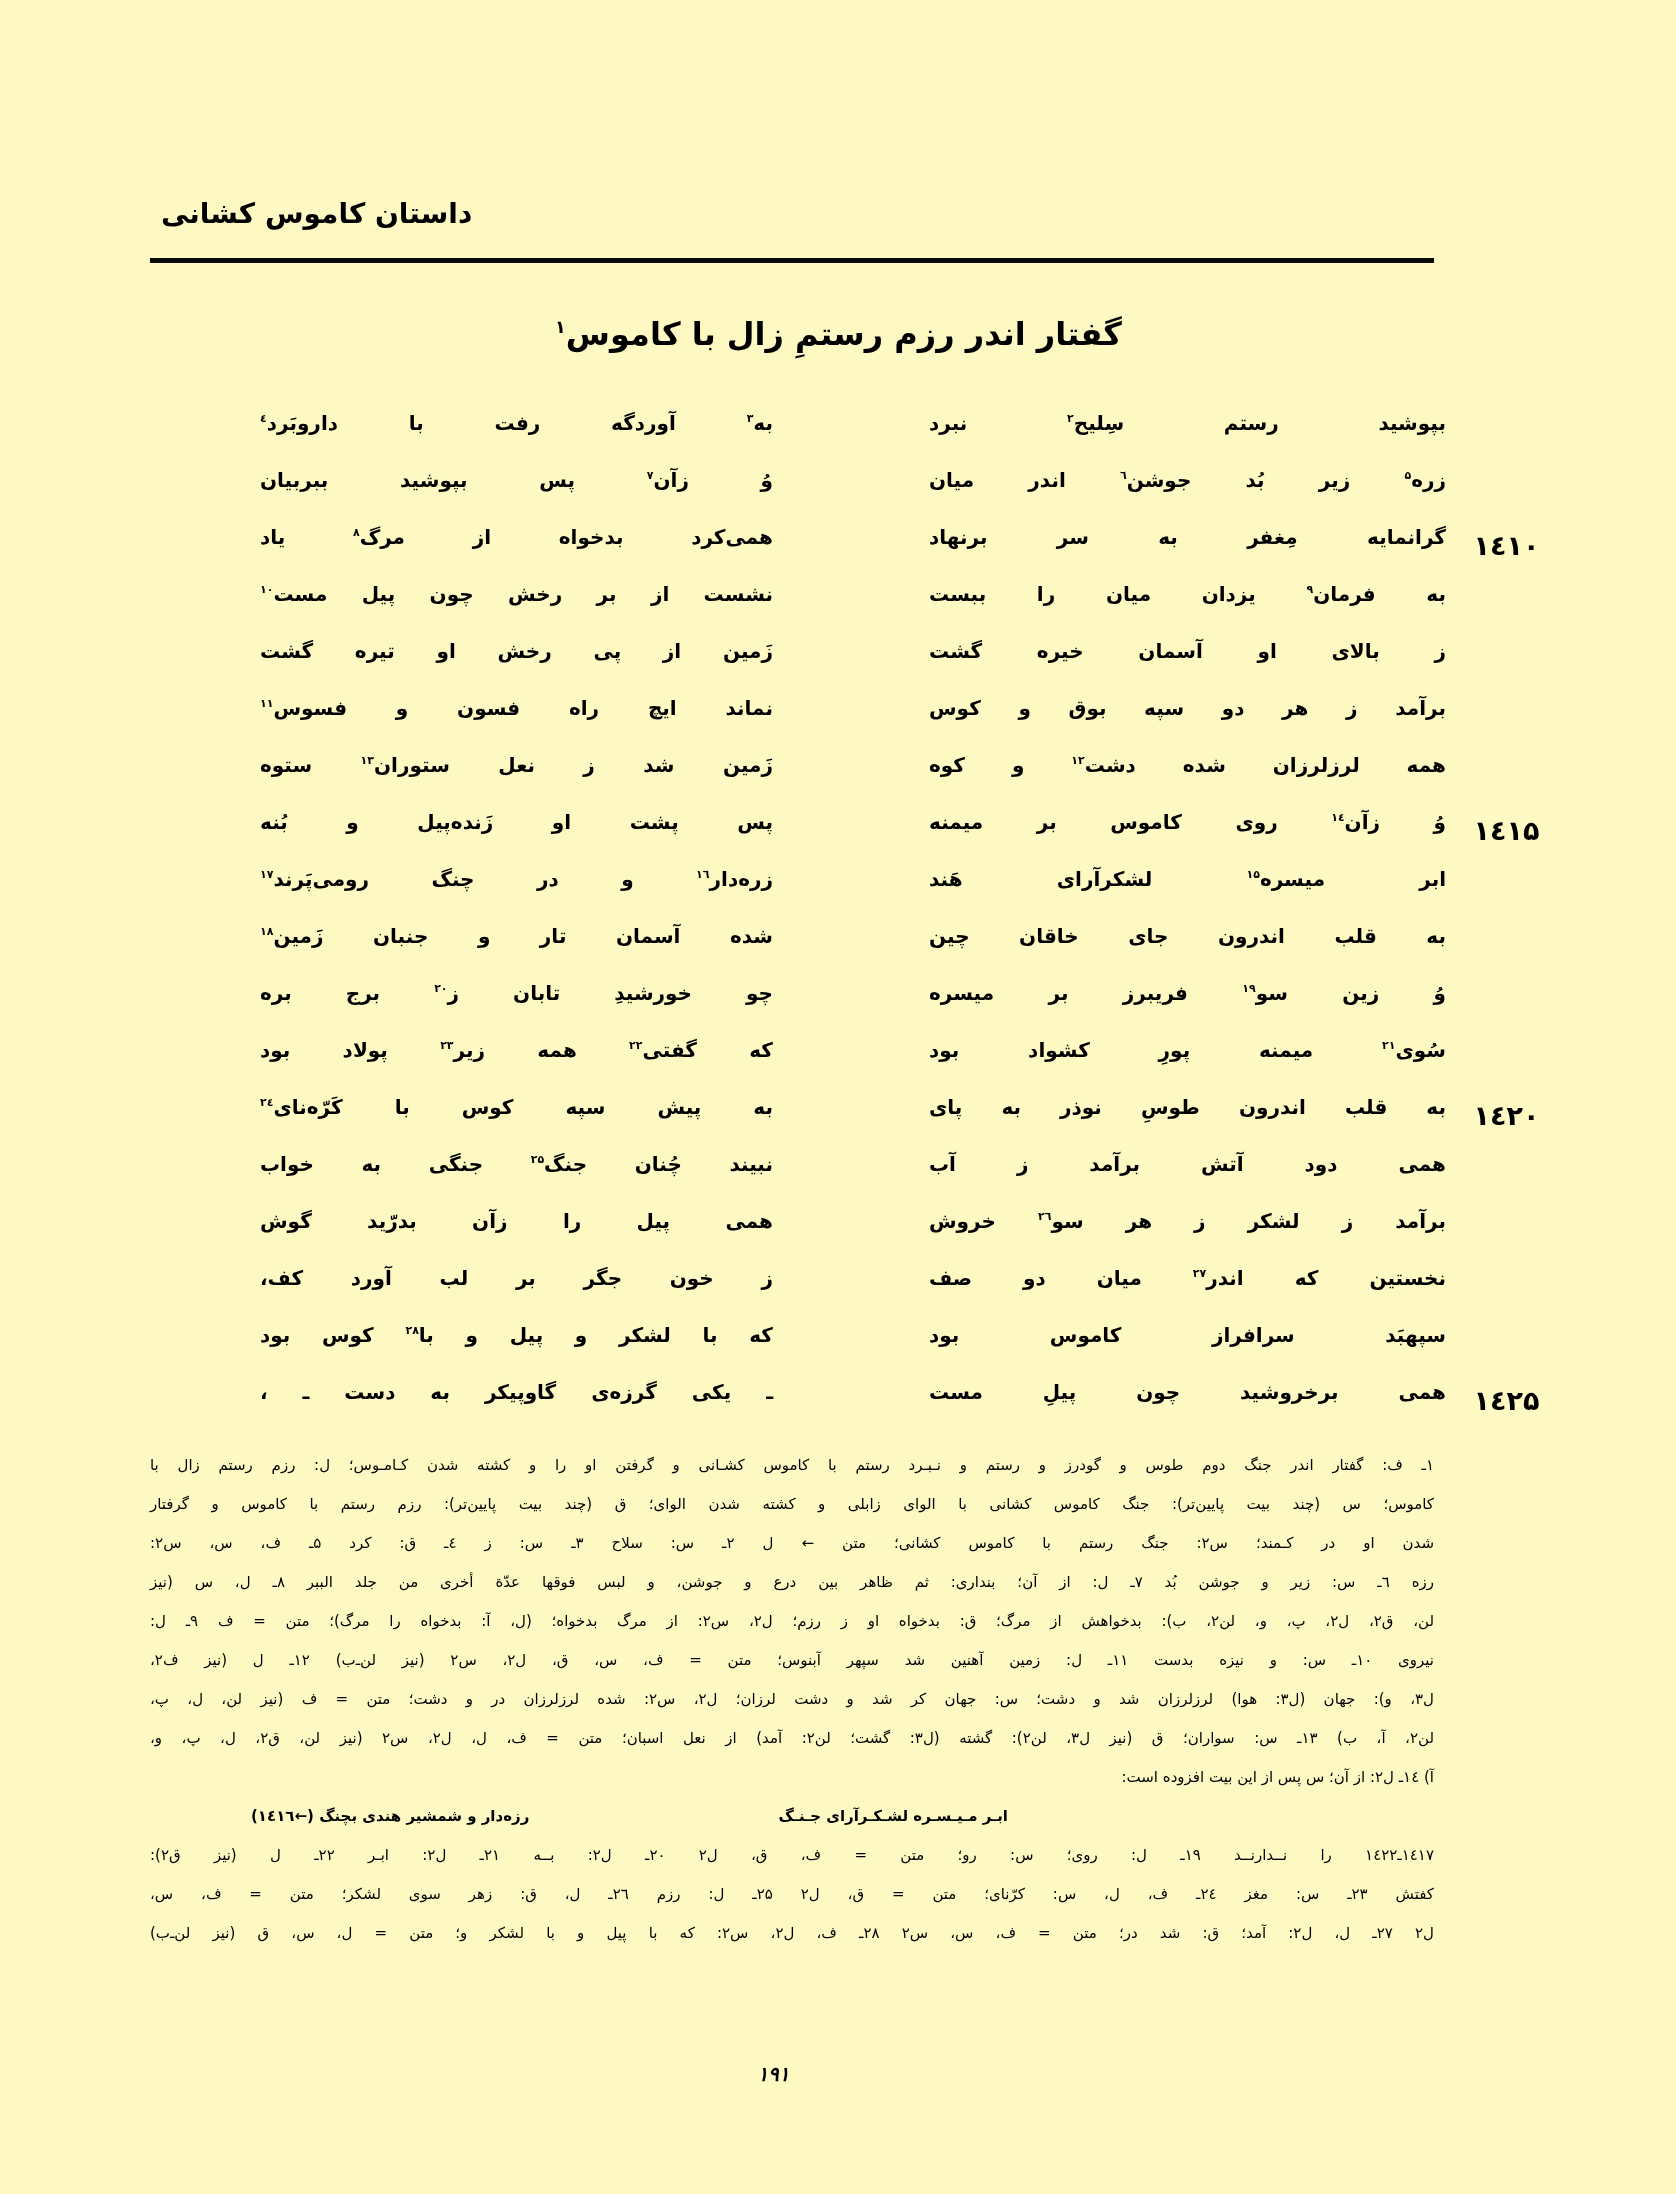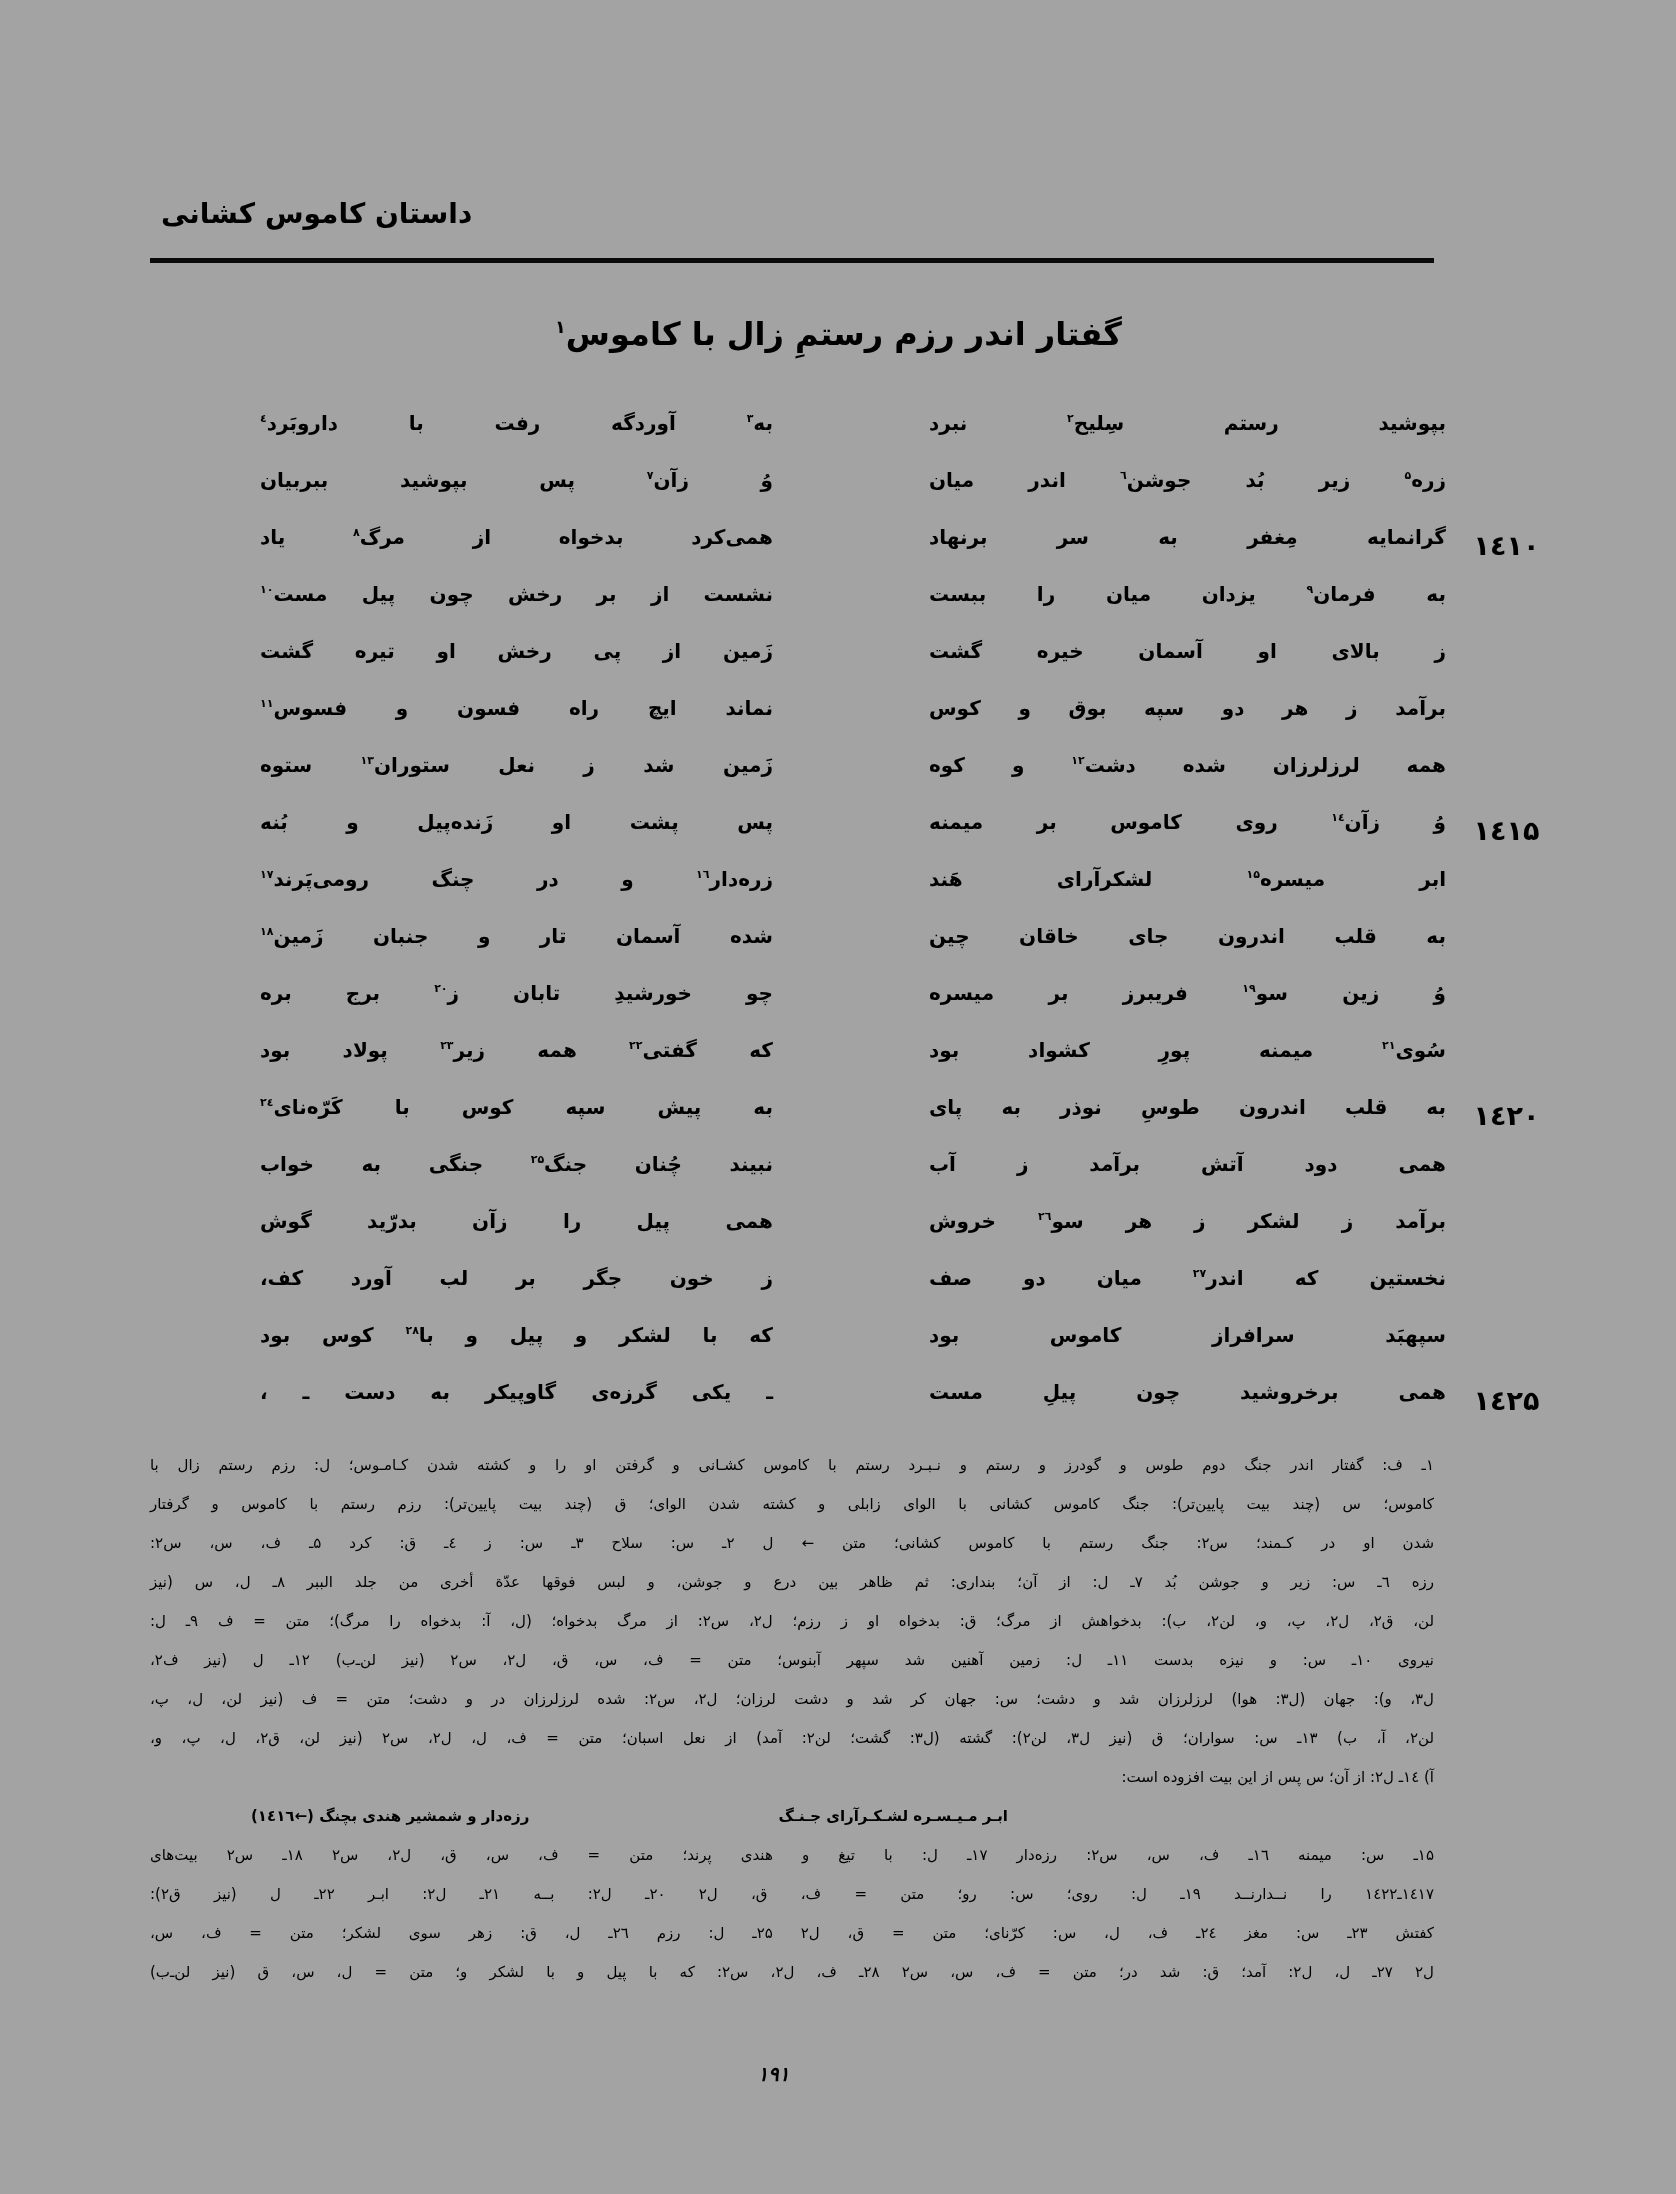--- a/index.html
+++ b/index.html
@@ -1,19 +1,19 @@
 <!DOCTYPE html>
 <html lang="fa" style="font-size:10.8px"><head>
 <meta charset="utf-8">
 <style>
   html,body{margin:0;padding:0;background:#e8e8e8;}
   #page{
     position:relative;
     width:1677px;height:2194px;
-    background:#a3a3a3;
+    background:#fef9c3;
     font-family:"DejaVu Sans", sans-serif;
     color:#000;
     overflow:hidden;
   }
   
   .running-header{
     position:absolute;left:161px;top:197px;
     font-size:28px;font-weight:bold;
     direction:rtl;white-space:nowrap;
   }
@@ -175,21 +175,20 @@
     <div class="fnline">رزه  ٦ـ س: زیر و جوشن بُد  ۷ـ ل: از آن؛ بنداری: ثم ظاهر بین درع و جوشن، و لبس فوقها عدّة أخری من جلد الببر  ۸ـ ل، س (نیز</div>
     <div class="fnline">لن، ق۲، ل۲، پ، و، لن۲، ب): بدخواهش از مرگ؛ ق: بدخواه او ز رزم؛ ل۲، س۲: از مرگ بدخواه؛ (ل، آ: بدخواه را مرگ)؛ متن = ف  ۹ـ ل:</div>
     <div class="fnline">نیروی  ۱۰ـ س: و نیزه بدست  ۱۱ـ ل: زمین آهنین شد سپهر آبنوس؛ متن = ف، س، ق، ل۲، س۲ (نیز لن‌ـ‌ب)  ۱۲ـ ل (نیز ف۲،</div>
     <div class="fnline">ل۳، و): جهان (ل۳: هوا) لرزلرزان شد و دشت؛ س: جهان کر شد و دشت لرزان؛ ل۲، س۲: شده لرزلرزان در و دشت؛ متن = ف (نیز لن، ل، پ،</div>
     <div class="fnline">لن۲، آ، ب)  ۱۳ـ س: سواران؛ ق (نیز ل۳، لن۲): گشته (ل۳: گشت؛ لن۲: آمد) از نعل اسبان؛ متن = ف، ل، ل۲، س۲ (نیز لن، ق۲، ل، پ، و،</div>
     <div class="fnline short">آ)  ۱٤ـ ل۲: از آن؛ س پس از این بیت افزوده است:</div>
     <div class="fnverse">
       <span>ابـر مـیـسـره لشـکـرآرای جـنـگ</span>
       <span>رزه‌دار و شمشیر هندی بچنگ (←۱٤۱٦)</span>
     </div>
-    <div class="fnline">۱۵ـ س: میمنه  ۱٦ـ ف، س، س۲: رزه‌دار  ۱۷ـ ل: با تیغ و هندی پرند؛ متن = ف، س، ق، ل۲، س۲  ۱۸ـ س۲ بیت‌های</div>
     <div class="fnline">۱٤۱۷ـ۱٤۲۲ را نــدارنــد  ۱۹ـ ل: روی؛ س: رو؛ متن = ف، ق، ل۲  ۲۰ـ ل۲: بــه  ۲۱ـ ل۲: ابـر  ۲۲ـ ل (نیز ق۲):</div>
     <div class="fnline">کفتش  ۲۳ـ س: مغز  ۲٤ـ ف، ل، س: کرّنای؛ متن = ق، ل۲  ۲۵ـ ل: رزم  ۲٦ـ ل، ق: زهر سوی لشکر؛ متن = ف، س،</div>
     <div class="fnline">ل۲  ۲۷ـ ل، ل۲: آمد؛ ق: شد در؛ متن = ف، س، س۲  ۲۸ـ ف، ل۲، س۲: که با پیل و با لشکر و؛ متن = ل، س، ق (نیز لن‌ـ‌ب)</div>
   </div>
 
   <div class="page-number">۱۹۱</div>
 
 </div>
 
 

